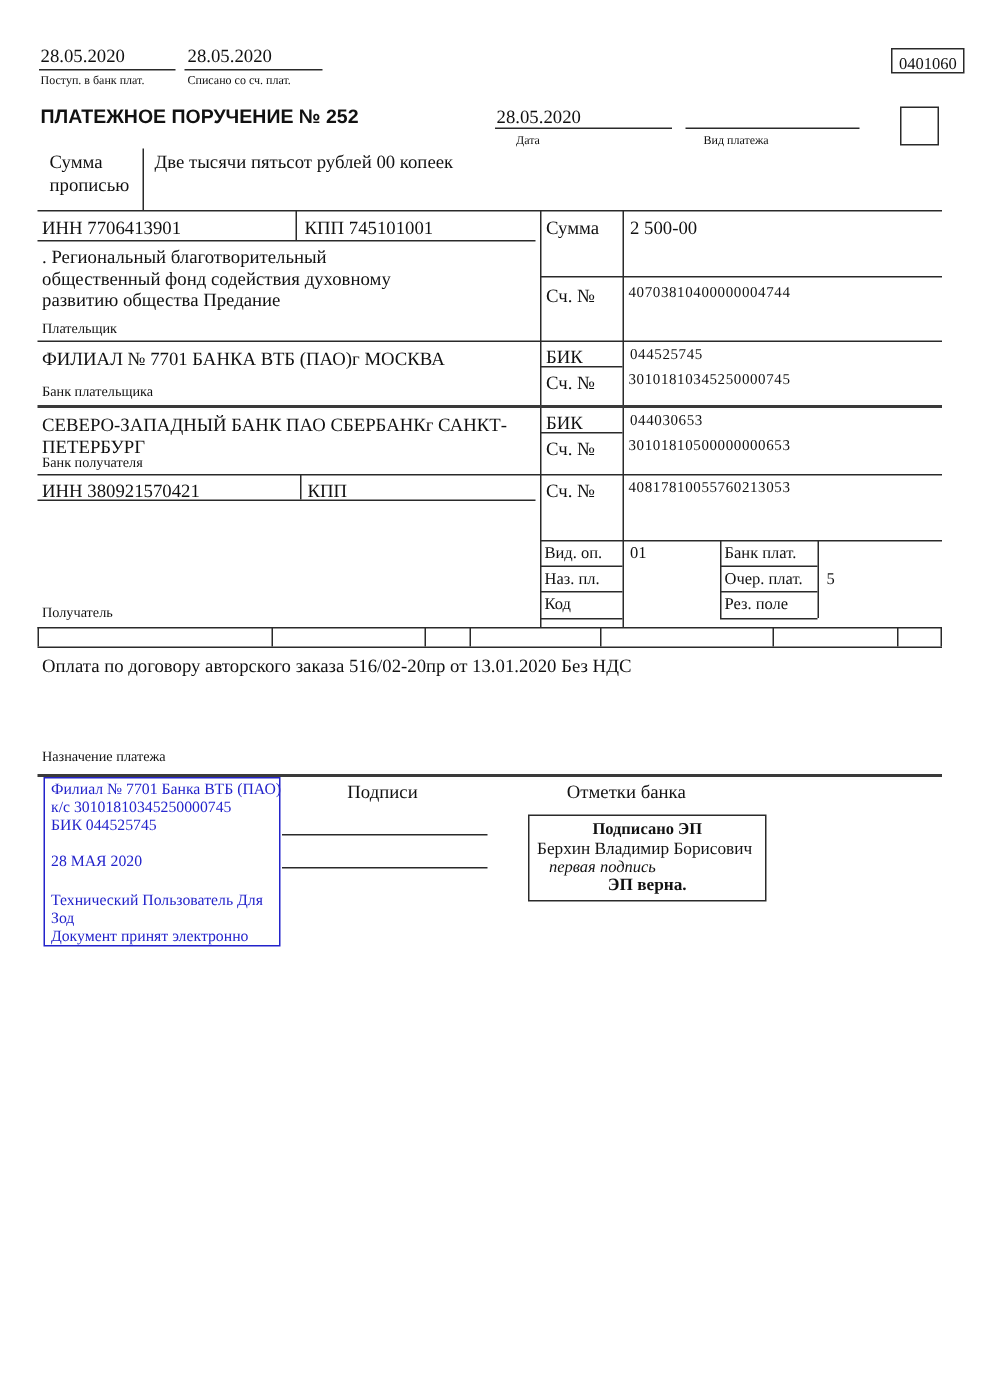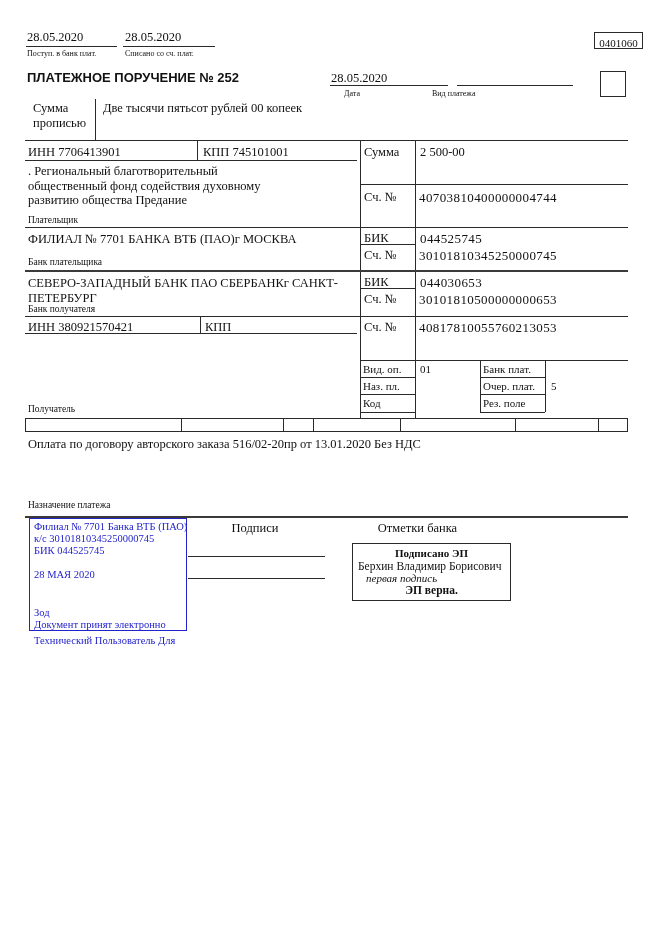--- a/index.html
+++ b/index.html
@@ -1,20 +1,20 @@
 <!DOCTYPE html>
 <html><head>
 <meta charset="utf-8">
 <style>
   html,body{margin:0;padding:0;background:#fff;}
   .page{position:relative;width:660px;height:933px;background:#ffffff;
         font-family:"Liberation Serif",serif;color:#111;overflow:hidden;}
   .abs{position:absolute;white-space:nowrap;}
   .t{font-size:12.5px;line-height:14.5px;}
-  .num{font-size:13px;letter-spacing:.4px;}
+  .num{font-size:10px;letter-spacing:.4px;}
   .sm{font-size:8px;}
   .lb{font-size:9.5px;}
   .cell{font-size:11px;}
   .b{font-weight:bold;}
   .i{font-style:italic;}
   .sans{font-family:"Liberation Sans",sans-serif;}
   .wrap{white-space:normal;}
   .ctr{text-align:center;}
   .hl{position:absolute;height:1px;background:#2a2a2a;}
   .hl2{position:absolute;height:2px;background:#3a3a3a;}
@@ -38,21 +38,21 @@
 
   <div class="box ctr" style="left:578px;top:32px;width:47px;height:15px;margin-left:16px;">
     <span class="cell">0401060</span>
   </div>
 
   <div class="abs b sans" style="left:27px;top:70px;font-size:13px;">ПЛАТЕЖНОЕ ПОРУЧЕНИЕ № 252</div>
   <div class="abs t" style="left:331px;top:71px;">28.05.2020</div>
   <div class="hl" style="left:330px;top:85px;width:118px;"></div>
   <div class="abs sm" style="left:344px;top:89px;">Дата</div>
   <div class="hl" style="left:457px;top:85px;width:116px;"></div>
-  <div class="abs sm" style="left:432px;top:89px;">Вид платежа</div>
+  <div class="abs sm" style="left:469px;top:89px;">Вид платежа</div>
   <div class="box" style="left:600px;top:71px;width:24px;height:24px;border-width:1.5px;"></div>
 
   <div class="abs t" style="left:33px;top:101px;">Сумма</div>
   <div class="abs t" style="left:33px;top:116px;">прописью</div>
   <div class="vl" style="left:95px;top:99px;height:41px;"></div>
   <div class="abs t" style="left:103px;top:101px;">Две тысячи пятьсот рублей 00 копеек</div>
 
   <div class="hl" style="left:25px;top:140px;width:603px;"></div>
   <div class="vl" style="left:197px;top:140px;height:20px;"></div>
   <div class="hl" style="left:25px;top:160px;width:332px;"></div>
@@ -133,21 +133,21 @@
   <div class="abs t ctr" style="left:185px;top:521px;width:140px;">Подписи</div>
   <div class="hl" style="left:188px;top:556px;width:137px;"></div>
   <div class="hl" style="left:188px;top:578px;width:137px;"></div>
   <div class="abs t ctr" style="left:340px;top:521px;width:155px;">Отметки банка</div>
 
   <div class="bluebox" style="left:29px;top:518px;width:156px;height:111px;">
     <div class="bline" style="left:4px;top:2px;">Филиал № 7701 Банка ВТБ (ПАО)</div>
     <div class="bline" style="left:4px;top:14px;">к/с 30101810345250000745</div>
     <div class="bline" style="left:4px;top:26px;">БИК 044525745</div>
     <div class="bline" style="left:4px;top:50px;">28 МАЯ 2020</div>
-    <div class="bline" style="left:4px;top:76px;margin-top:40px;">Технический Пользователь Для</div>
+    <div class="bline" style="left:4px;top:76px;">Технический Пользователь Для</div>
     <div class="bline" style="left:4px;top:88px;">Зод</div>
     <div class="bline" style="left:4px;top:100px;">Документ принят электронно</div>
   </div>
 
   <div class="box" style="left:352px;top:543px;width:157px;height:56px;">
     <div class="abs b ctr" style="left:0;top:3px;width:157px;font-size:11px;">Подписано ЭП</div>
     <div class="abs" style="left:5px;top:16px;font-size:11.5px;">Берхин Владимир Борисович</div>
     <div class="abs i" style="left:13px;top:28px;font-size:11px;">первая подпись</div>
     <div class="abs b ctr" style="left:0;top:40px;width:157px;font-size:11.5px;">ЭП верна.</div>
   </div>

